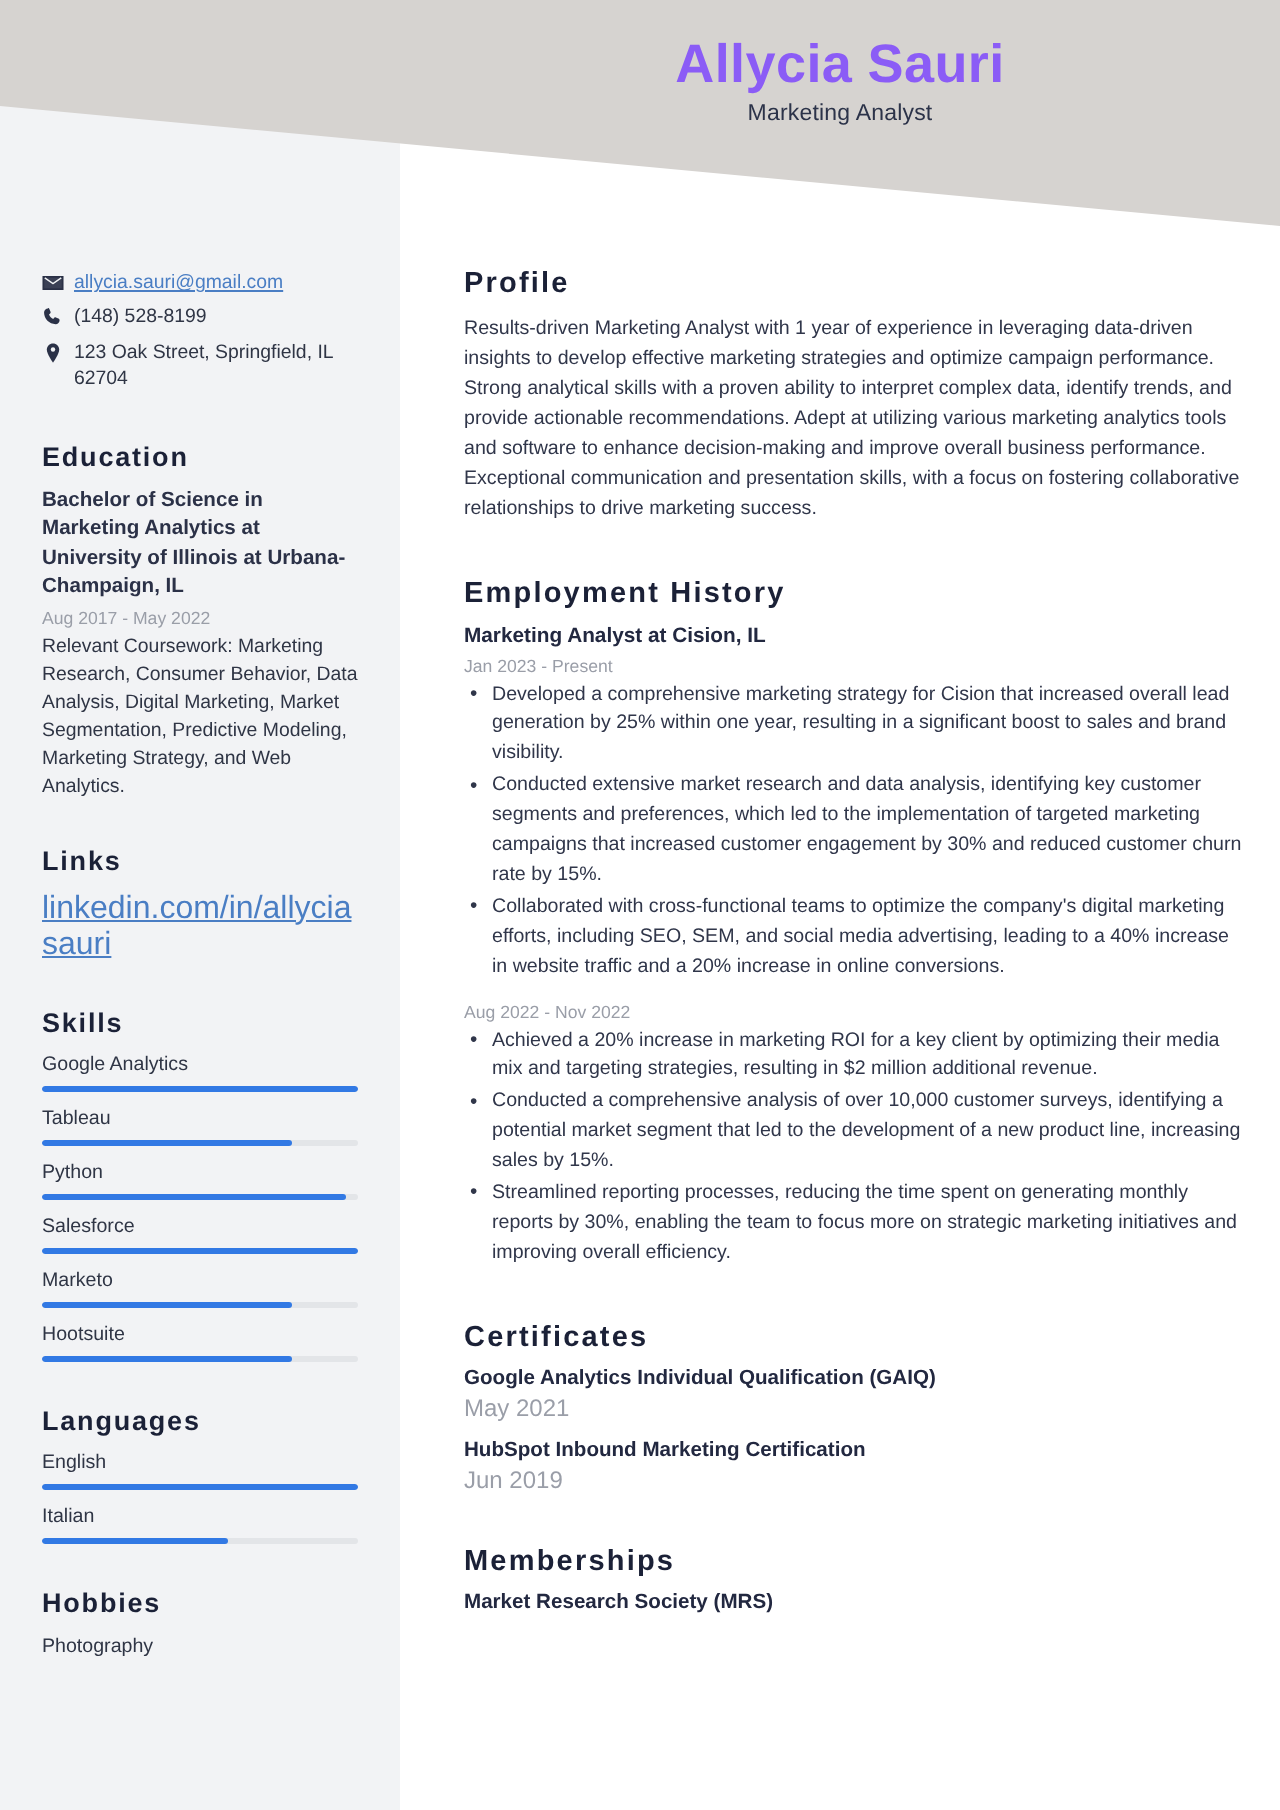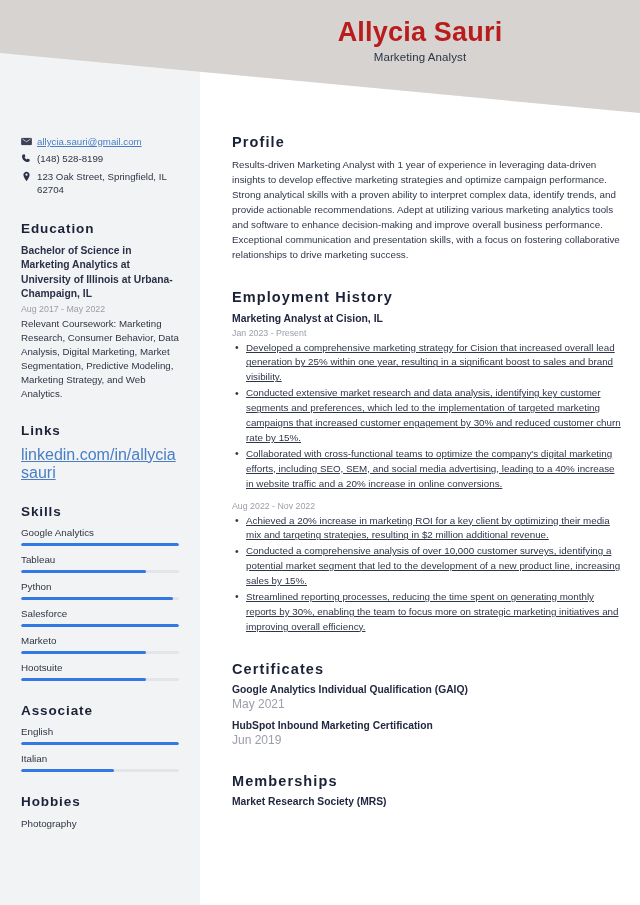--- a/index.html
+++ b/index.html
@@ -45,21 +45,21 @@
     position: absolute;
     top: 17px;
     left: 200px;
     width: 440px;
     text-align: center;
     z-index: 3;
   }
   .name {
     font-size: 27px;
     font-weight: bold;
-    color: #b91c1c;
+    color: #8b5cf6;
     letter-spacing: 0.2px;
     line-height: 1.15;
   }
   .job-title {
     font-size: 11.5px;
     color: #2c3349;
     margin-top: 3px;
     letter-spacing: 0.1px;
   }
 
@@ -196,21 +196,20 @@
     margin: 0;
     padding: 0;
   }
   ul.bullets li {
     position: relative;
     padding-left: 14px;
     font-size: 9.8px;
     color: #30364a;
     line-height: 1.52;
     margin-bottom: 1px;
-    text-decoration: underline;
   }
   ul.bullets li::before {
     content: "\2022";
     position: absolute;
     left: 3px;
     top: -0.5px;
     color: #30364a;
     font-size: 10.5px;
   }
 
@@ -327,21 +326,21 @@
           </div>
       </div>
       <div class="bar-item">
         <div class="bar-label">Hootsuite</div>
         <div class="bar-track">
             <div class="bar-fill" style="width: 79%;"></div>
           </div>
       </div>
     </div>
 
-    <div class="side-h">Associate</div>
+    <div class="side-h">Languages</div>
     <div>
       <div class="bar-item">
         <div class="bar-label">English</div>
         <div class="bar-track">
             <div class="bar-fill" style="width: 100%;"></div>
           </div>
       </div>
       <div class="bar-item">
         <div class="bar-label">Italian</div>
         <div class="bar-track">

